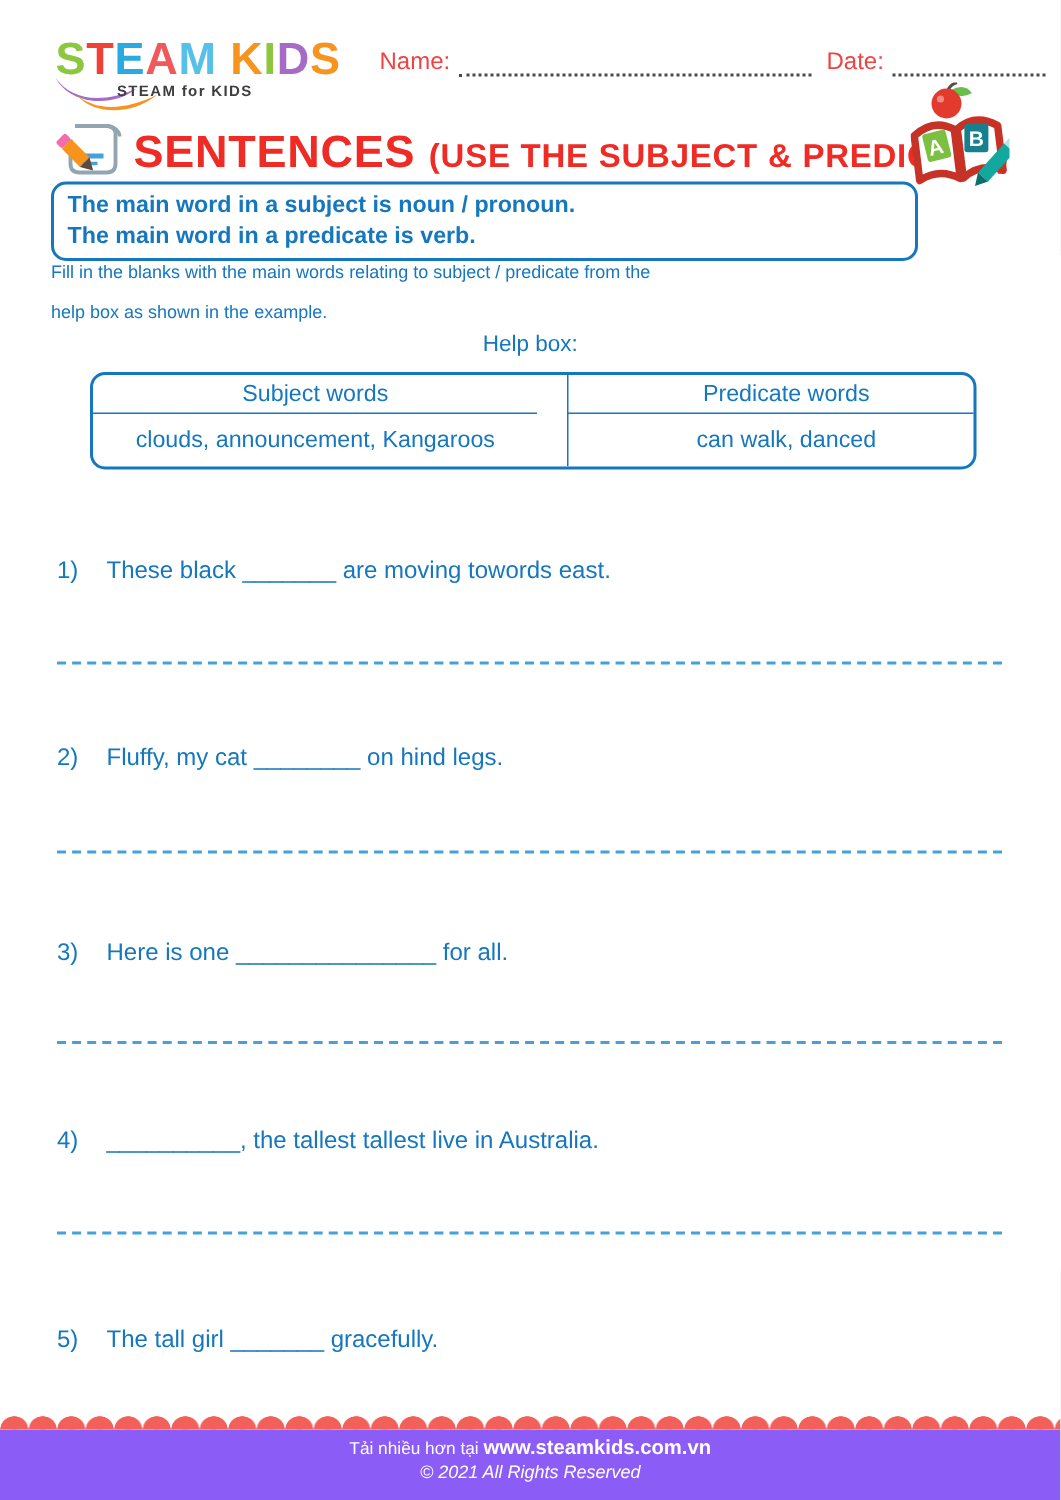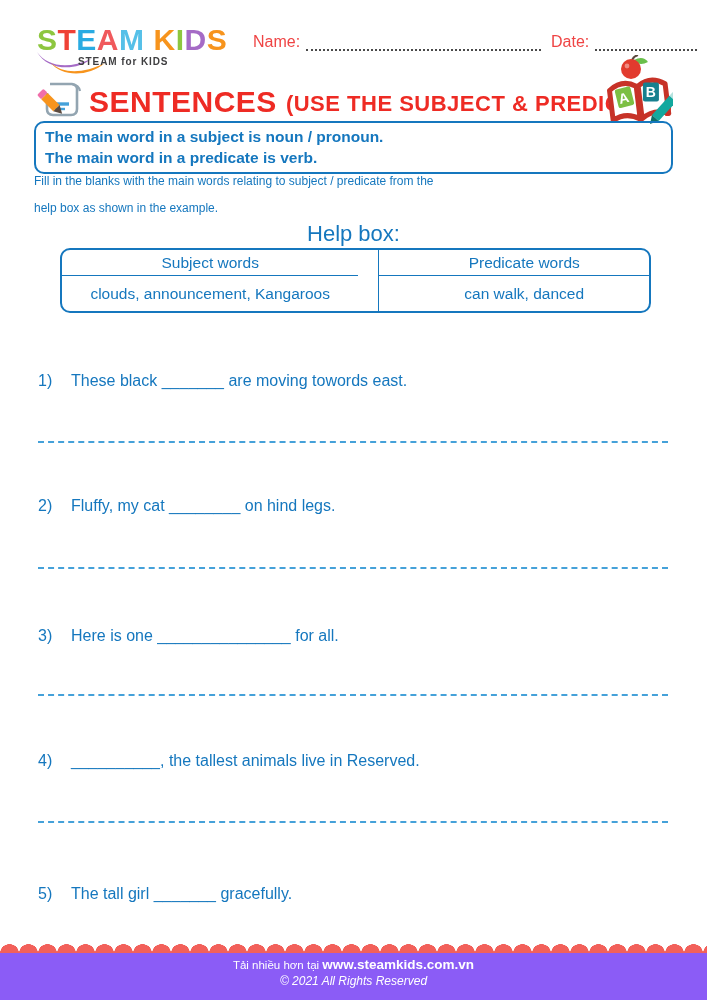--- a/index.html
+++ b/index.html
@@ -19,28 +19,28 @@
   .name-field{left:253px;top:33px;width:288px;}
   .date-field{left:551px;top:33px;width:146px;}
   
   .title-row{position:absolute;left:36px;top:78px;display:flex;align-items:flex-end;}
   .title-icon{flex:0 0 auto;margin-right:7px;}
   .title-main{font-size:30px;font-weight:800;color:#ee2b24;letter-spacing:.5px;line-height:34px;}
   .title-sub{font-size:22px;font-weight:800;color:#ee2b24;letter-spacing:.5px;margin-left:9px;line-height:30px;}
   .book-icon-wrap{position:absolute;left:607px;top:55px;}
   
   .info-box{
-    position:absolute;left:34px;top:121px;width:639px;box-sizing:border-box;
+    position:absolute;left:34px;top:121px;width:578px;box-sizing:border-box;
     border:2px solid #1577be;border-radius:10px;padding:3px 9px 4px 9px;
     color:#1577be;font-size:15.5px;font-weight:700;line-height:21px;
   }
   
   .instruction{position:absolute;left:34px;top:168px;width:644px;color:#1577be;font-size:12px;font-weight:400;line-height:27px;}
   
-  .help-title{position:absolute;left:0;top:221px;width:707px;text-align:center;color:#1577be;font-size:22px;}
+  .help-title{position:absolute;left:0;top:221px;width:707px;text-align:center;color:#1577be;font-size:15px;}
   .help-table{
     position:absolute;left:60px;top:248px;width:591px;box-sizing:border-box;
     border:2px solid #1577be;border-radius:10px;overflow:hidden;color:#1577be;font-size:15.5px;
   }
   .ht-row{display:grid;grid-template-columns:50.5% 49.5%;gap:20px;}
   .ht-cell{display:flex;align-items:center;justify-content:center;height:25px;}
   .ht-row.data .ht-cell{height:35px;}
   .ht-row.head .ht-cell{border-bottom:1.5px solid #1577be;}
   .ht-cell.col2{border-left:1.5px solid #1577be;}
   
@@ -157,21 +157,21 @@
   <div class="dash-line" style="top:567px"></div>
 
   <div class="q" style="top:625px">
     <span class="q-num">3)</span>
     <span class="q-text">Here is one _______________ for all.</span>
   </div>
   <div class="dash-line" style="top:694px"></div>
 
   <div class="q" style="top:750px">
     <span class="q-num">4)</span>
-    <span class="q-text">__________, the tallest animals live in Reserved.</span>
+    <span class="q-text">__________, the tallest tallest live in Australia.</span>
   </div>
   <div class="dash-line" style="top:821px"></div>
 
   <div class="q" style="top:883px">
     <span class="q-num">5)</span>
     <span class="q-text">The tall girl _______ gracefully.</span>
   </div>
 
   <div class="scallops"></div>
   <div class="footer">

